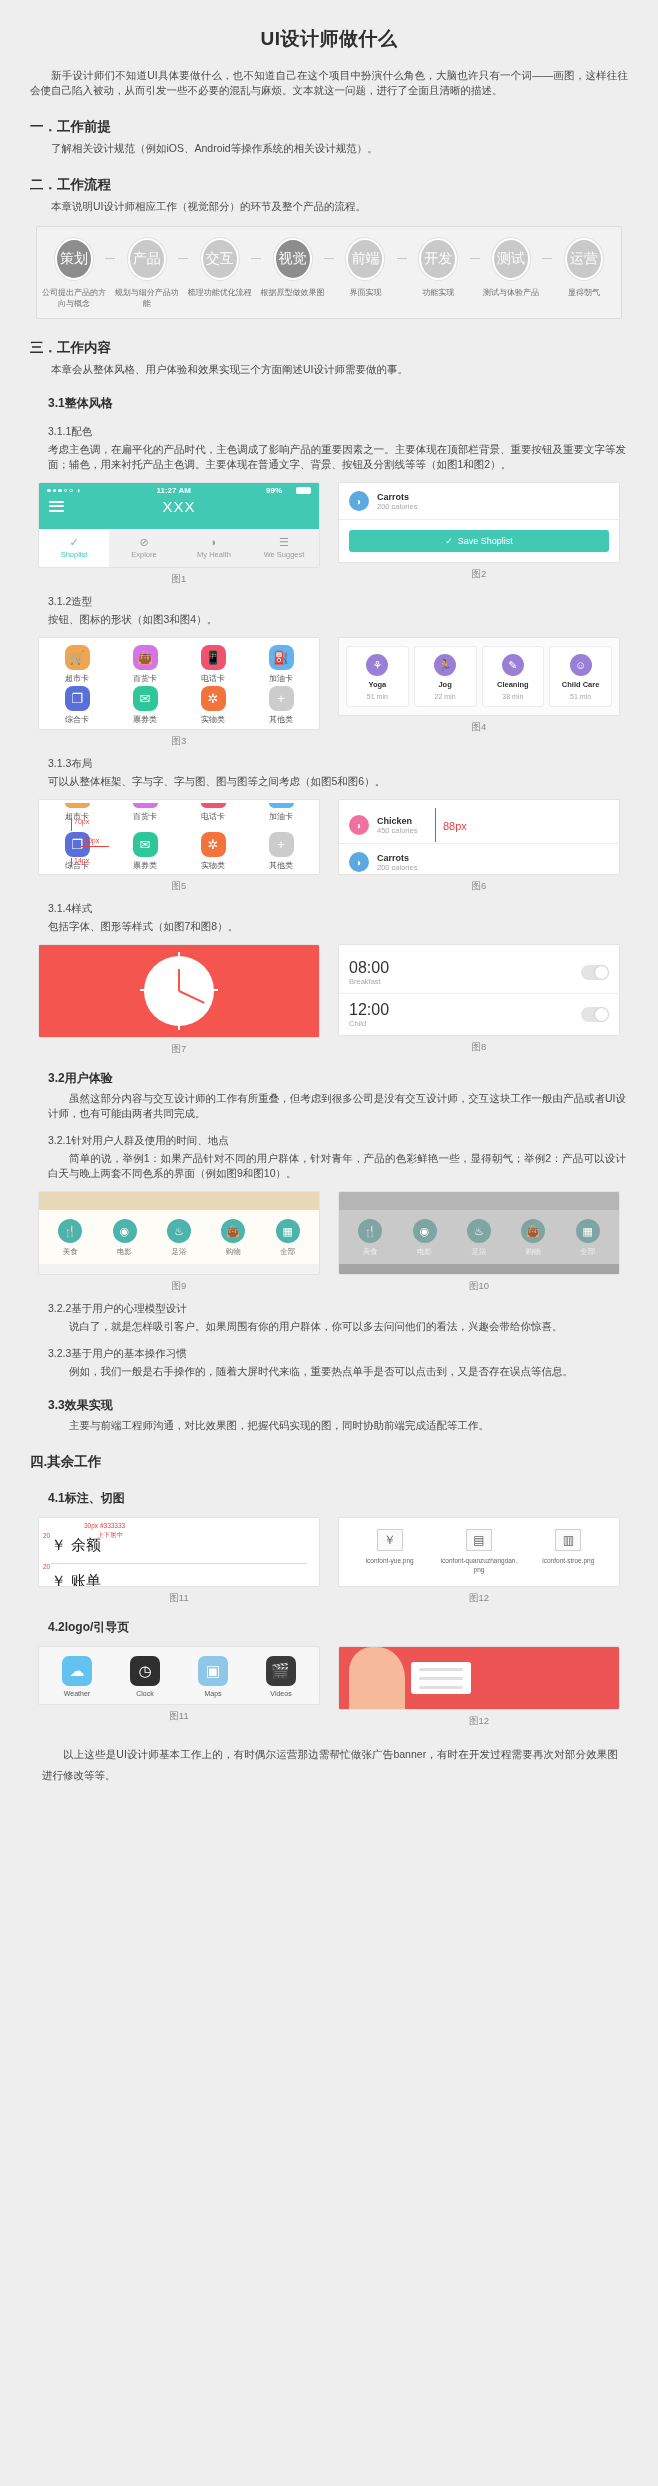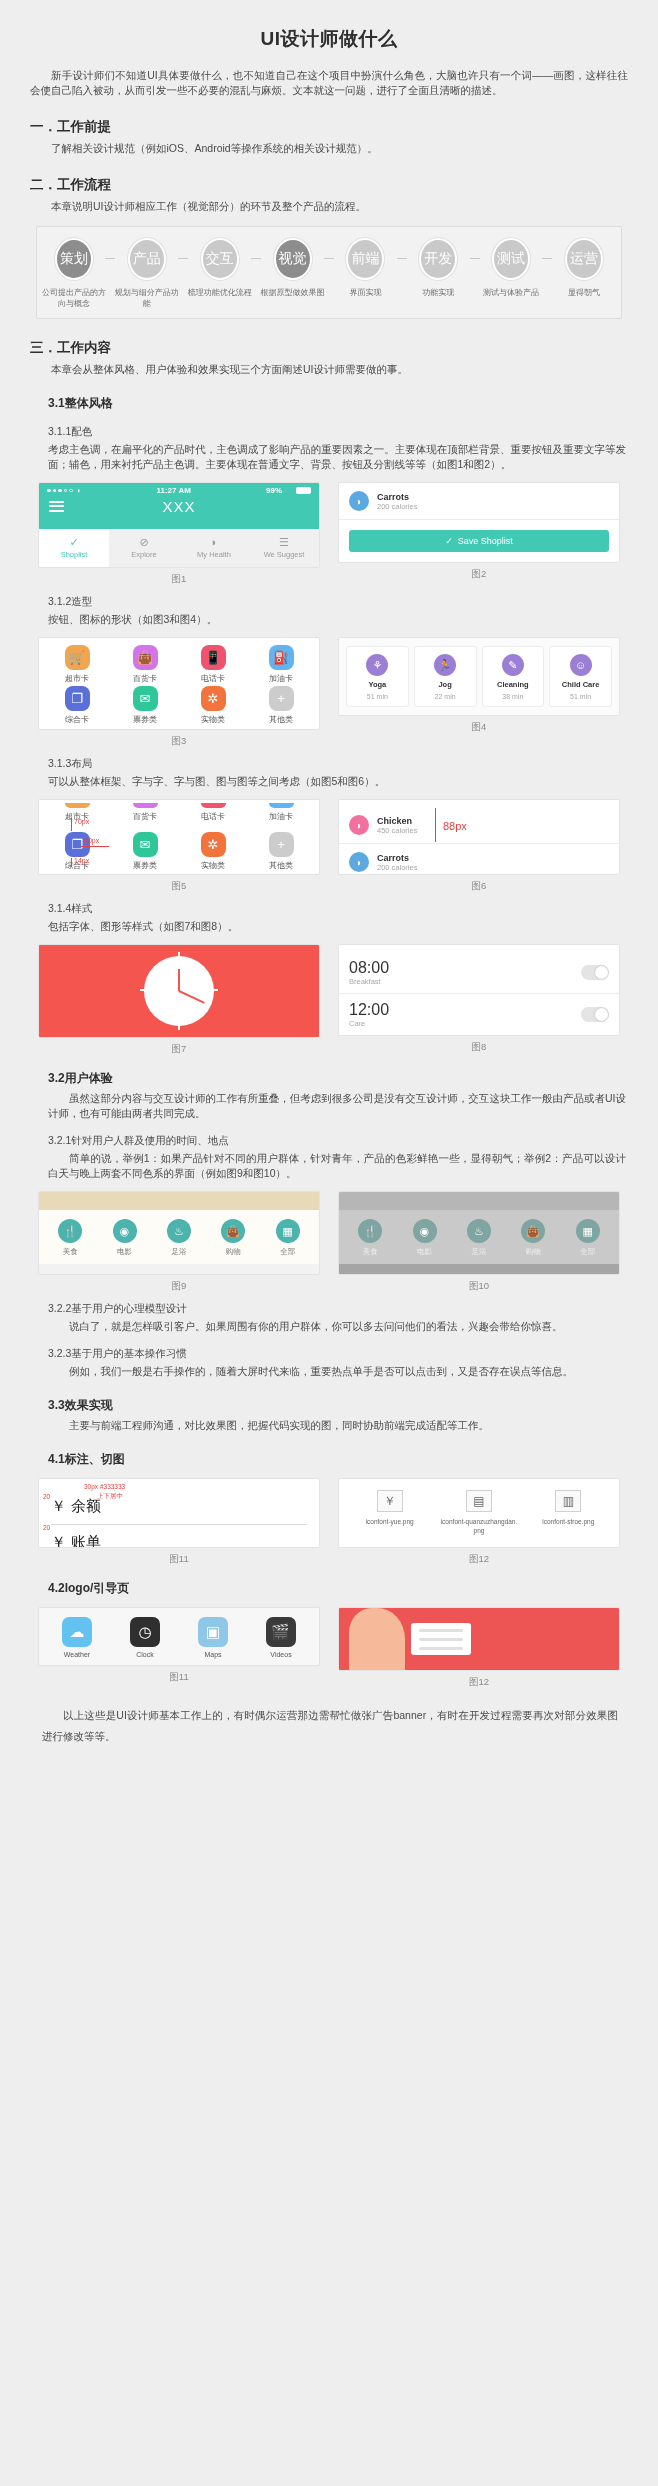--- a/index.html
+++ b/index.html
@@ -507,21 +507,21 @@
             <div class="al-time">08:00</div>
             <div class="al-sub">Breakfast</div>
           </div>
           <div class="toggle">
               <i></i>
             </div>
         </div>
         <div class="alarm-row">
           <div>
             <div class="al-time">12:00</div>
-            <div class="al-sub">Care</div>
+            <div class="al-sub">Child</div>
           </div>
           <div class="toggle">
               <i></i>
             </div>
         </div>
       </div>
       <div class="caption">图8</div>
     </div>
   </div>
 
@@ -593,20 +593,21 @@
   </div>
 
   <div class="h3">3.2.2基于用户的心理模型设计</div>
   <div class="para body-indent">说白了，就是怎样吸引客户。如果周围有你的用户群体，你可以多去问问他们的看法，兴趣会带给你惊喜。</div>
   <div class="h3">3.2.3基于用户的基本操作习惯</div>
   <div class="para body-indent">例如，我们一般是右手操作的，随着大屏时代来临，重要热点单手是否可以点击到，又是否存在误点等信息。</div>
 
   <div class="h2">3.3效果实现</div>
   <div class="para body-indent">主要与前端工程师沟通，对比效果图，把握代码实现的图，同时协助前端完成适配等工作。</div>
 
+  <div class="h1">四.其余工作</div>
   <div class="h2">4.1标注、切图</div>
 
   <div class="fig-row">
     <div class="fig-col">
       <div class="fig-box slice-box" style="height:70px;">
         <div class="sl-note" style="position:absolute;left:45px;top:4px;">30px #333333</div>
         <div class="sl-note" style="position:absolute;left:58px;top:13px;">上下居中</div>
         <div class="sl-note" style="position:absolute;left:4px;top:14px;">20</div>
         <div class="sl-row" style="margin-top:8px;">
           <span class="sl-big">￥</span>

